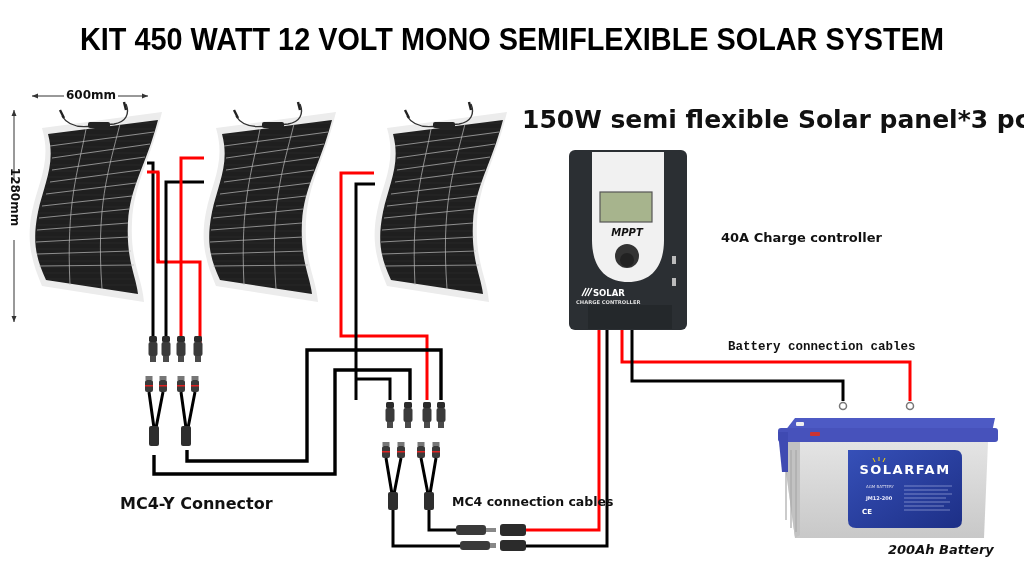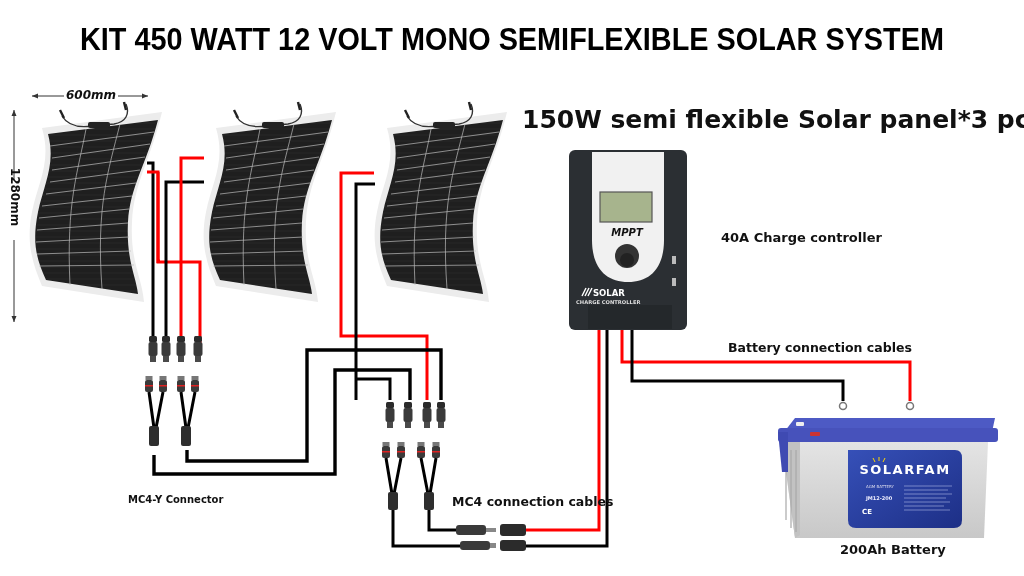--- a/index.html
+++ b/index.html
@@ -2,25 +2,25 @@
 <html><head>
 <meta charset="utf-8">
 <style>
   html, body { margin: 0; padding: 0; background: #ffffff; }
   body { width: 1024px; height: 576px; overflow: hidden; position: relative; font-family: "Liberation Sans", sans-serif; }
   #stage { position: absolute; left: 0; top: 0; width: 1024px; height: 456px; }
   .title { position: absolute; left: 0; top: 22px; width: 1024px; text-align: center; font-family: "Liberation Sans", sans-serif; font-weight: bold; font-size: 31px; color: #000; letter-spacing: 0px; transform: scaleX(0.93); transform-origin: center; }
   .lbl { position: absolute; font-family: "DejaVu Sans", sans-serif; font-weight: bold; color: #111; white-space: nowrap; }
   .subtitle { left: 522px; top: 105px; font-size: 25px; }
   .lbl-ctrl { left: 705px; top: 230px; font-size: 13px; margin-left: 16px; }
-  .lbl-batt-cables { left: 728px; top: 340px; font-size: 12.5px; }
-  .lbl-mc4y { left: 128px; top: 494px; font-size: 10px; }
+  .lbl-batt-cables { left: 728px; top: 340px; font-size: 12.5px; font-family: Liberation Mono, monospace; }
+  .lbl-mc4y { left: 120px; top: 494px; font-size: 16px; }
   .lbl-mc4c { left: 452px; top: 494px; font-size: 12.5px; text-align: center; }
-  .lbl-batt { left: 840px; top: 542px; font-size: 13px; }
-  .dim-w { left: 66px; top: 88px; font-size: 12px; font-style: italic; }
+  .lbl-batt { left: 888px; top: 542px; font-size: 13px; font-style: italic; }
+  .dim-w { left: 66px; top: 88px; font-size: 12px; }
   .dim-h { left: -14px; top: 190px; font-size: 12px; transform: rotate(90deg); }
   svg text { font-family: "DejaVu Sans", sans-serif; }
 </style>
 </head>
 <body>
 
 <div id="stage">
 
   <div class="title">KIT 450 WATT 12 VOLT MONO SEMIFLEXIBLE SOLAR SYSTEM</div>
   <div class="lbl subtitle">150W semi flexible Solar panel*3 pcs</div>

